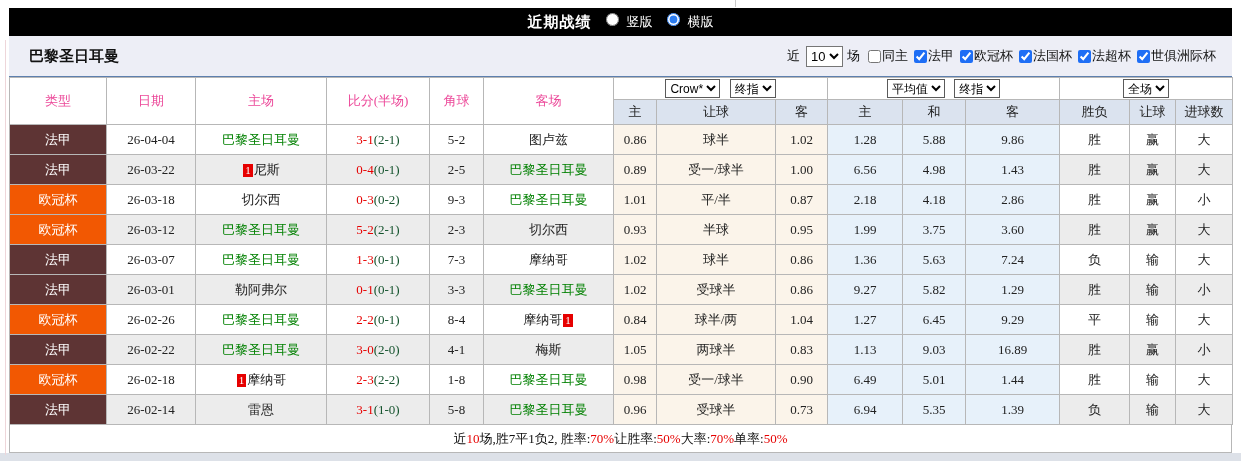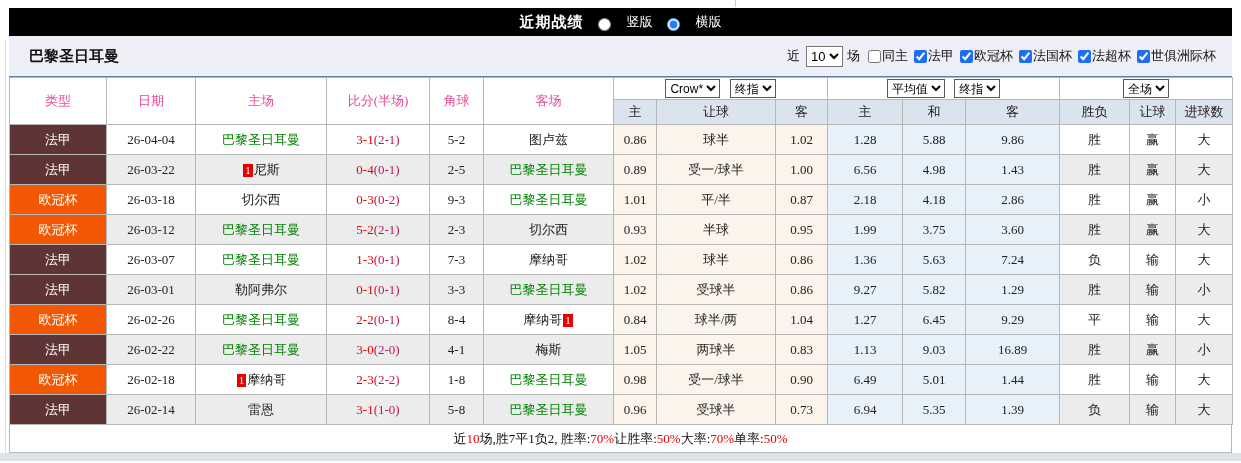--- a/index.html
+++ b/index.html
@@ -6,21 +6,21 @@
   body { background:#fff; }
   .wrap { width:1241px; height:463px; background:#fff; position:relative;
           font-family:"Liberation Sans","DejaVu Sans",sans-serif; overflow:hidden; }
   .edge-line { position:absolute; left:5px; top:40px; height:415px; width:1px; background:#eed6da; }
   .topstrip { height:8px; position:relative; background:#fff; }
   .topstrip .tick { position:absolute; left:735px; top:0; width:1px; height:7px; background:#c9c9c9; }
 
   .titlebar { margin:0 9px; height:28px; background:#000000; color:#fff;
               display:flex; align-items:center; justify-content:center; gap:14px; }
   .titlebar .t { font-size:15px; font-weight:bold; letter-spacing:1px; }
-  .titlebar label { font-size:13px; display:flex; align-items:flex-end; gap:16px; cursor:pointer; }
+  .titlebar label { font-size:13px; display:flex; align-items:flex-start; gap:8px; cursor:pointer; }
   .titlebar input { accent-color:#2b7cf0; width:13px; height:13px; }
 
   .toolbar { margin:0 9px; height:41px; background:#edeef6; border-bottom:1px solid #5d7fae;
              display:flex; align-items:center; justify-content:space-between; padding:0 16px 0 20px; }
   .toolbar .team { font-size:15px; font-weight:bold; color:#111; }
   .toolbar .filters { display:flex; align-items:center; font-size:13px; color:#111;
                       font-family:"Liberation Serif","DejaVu Serif",serif; }
   .toolbar .filters span.lbl { margin-right:2px; }
   .toolbar select { font-size:13px; height:21px; margin:0 4px; border:1px solid #767676; background:#fff; }
   .toolbar input[type=checkbox] { accent-color:#1e6ef5; width:13px; height:13px; margin:0 1px 0 6px; vertical-align:-2px; }
@@ -36,21 +36,21 @@
   thead select { font-size:12px; height:19px; border:1px solid #5a5a5a; background:#fff;
                  font-family:"Liberation Sans",sans-serif; margin:0 3px; }
   tbody td { height:30px; background:#fff; }
   tbody tr.alt td { background:#ececec; }
   tbody td.t-fa  { background:#5e3434 !important; color:#fff; }
   tbody td.t-ucl { background:#f25802 !important; color:#fff; }
   tbody tr td.o1 { background:#fbf4ea;margin-left:32px; }
   tbody tr td.o2 { background:#e7f1fa; }
   .green { color:#008000; }
   .sf { color:#e60000; }
-  .sh { color:#be185d; }
+  .sh { color:#14532d; }
   .badge { display:inline-block; font-style:normal; background:#e60000; color:#fff;
            font-size:11px; line-height:13px; padding:0 2px; margin:0 1px; }
   td.r { color:#e60000; } td.b { color:#0010d0; } td.g { color:#009933; }
 
   .summary { margin:0 9px; width:1223px; height:28px; background:#fff; border:1px solid #b7b7b7; border-top:none;
              display:flex; align-items:center; justify-content:center; font-size:13px;
              font-family:"Liberation Serif","DejaVu Serif",serif; color:#111; }
   .summary .red { color:#e60000; }
   .band { height:8px; background:#dde1e8; margin-top:0; }
 </style>

